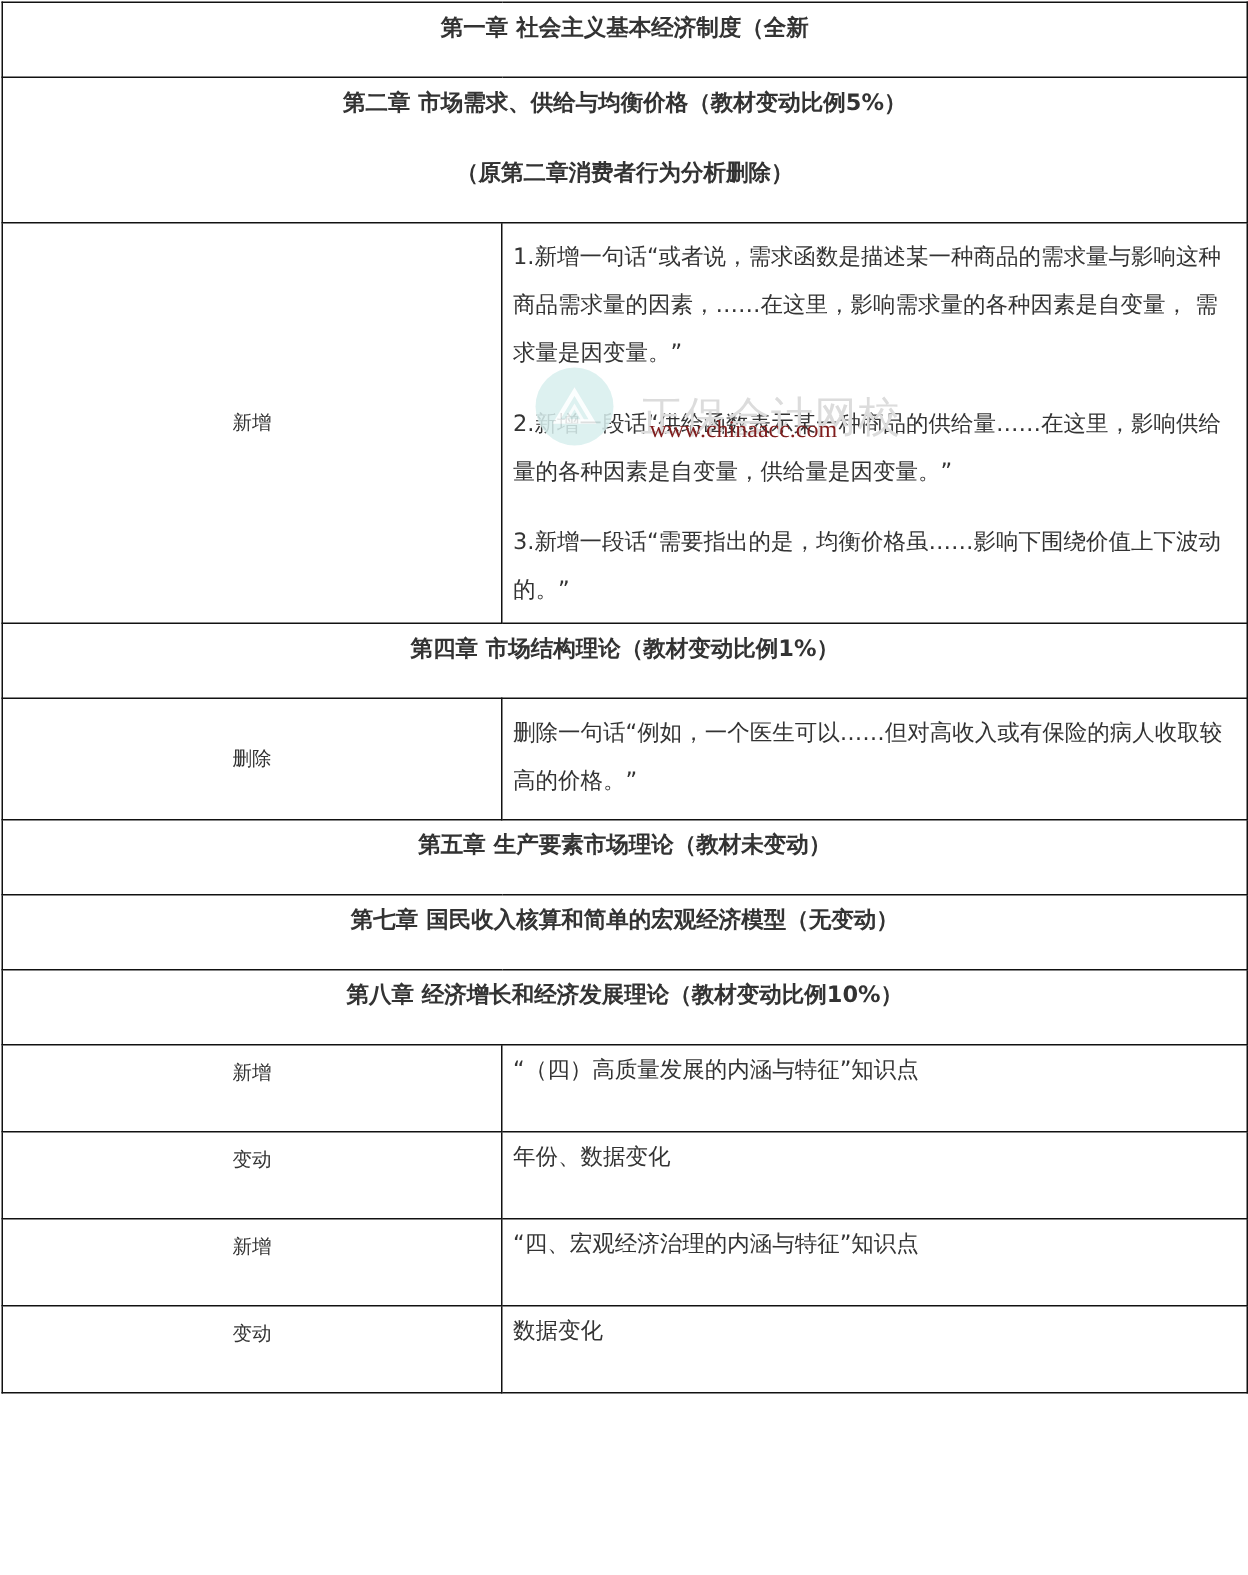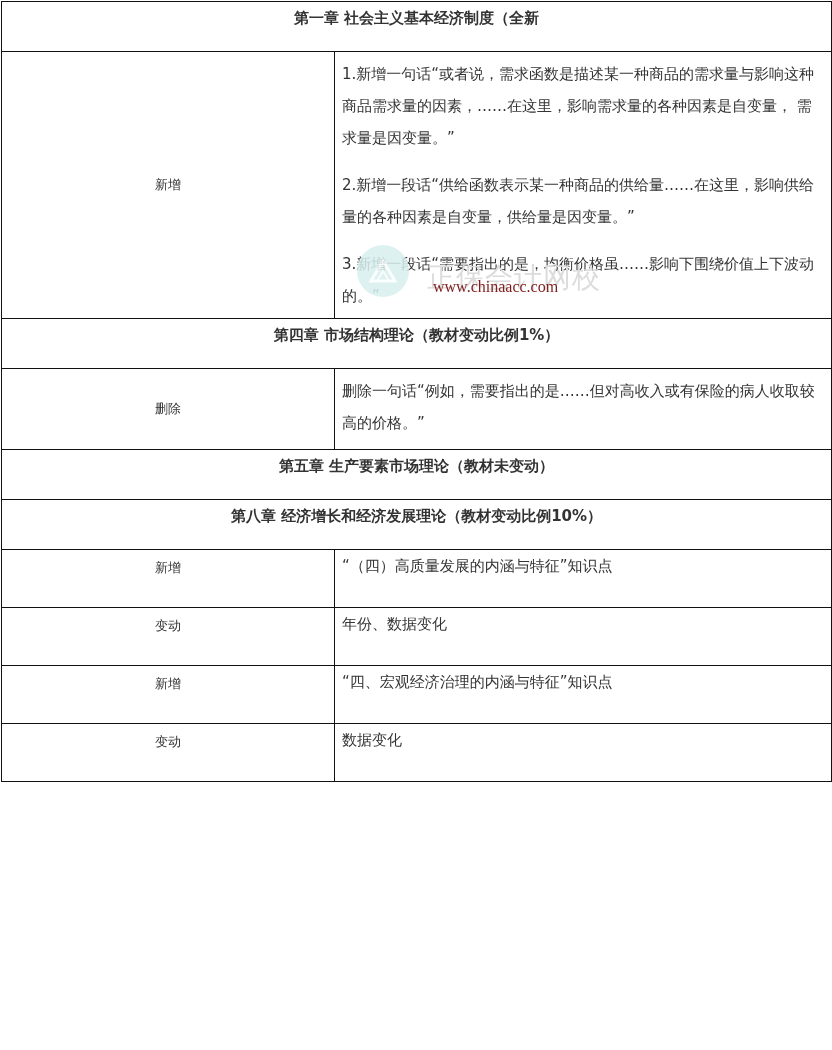--- a/index.html
+++ b/index.html
@@ -127,49 +127,60 @@
       <col class="c2">
     </colgroup>
   <tbody>
 
     <tr class="chapter-row">
       <td colspan="2" class="chapter-cell">
         <span class="line">第一章  社会主义基本经济制度（全新</span>
       </td>
     </tr>
 
+    <tr class="chapter-row">
+      <td colspan="2" class="chapter-cell two-line">
+        <span class="line first">第二章  市场需求、供给与均衡价格（教材变动比例5%）</span>
+        <span class="line second">（原第二章消费者行为分析删除）</span>
+      </td>
+    </tr>
     <tr class="detail-row">
       <td class="label-cell">新增</td>
       <td class="content-cell">
         <p class="para">1.新增一句话“或者说，需求函数是描述某一种商品的需求量与影响这种商品需求量的因素，……在这里，影响需求量的各种因素是自变量， 需求量是因变量。”</p>
         <p class="para">2.新增一段话“供给函数表示某一种商品的供给量……在这里，影响供给量的各种因素是自变量，供给量是因变量。”</p>
         <p class="para">3.新增一段话“需要指出的是，均衡价格虽……影响下围绕价值上下波动的。”</p>
       </td>
     </tr>
 
 
     <tr class="chapter-row">
       <td colspan="2" class="chapter-cell">
         <span class="line">第四章  市场结构理论（教材变动比例1%）</span>
       </td>
     </tr>
     <tr class="detail-row">
       <td class="label-cell">删除</td>
       <td class="content-cell" style="height:68px;">
-        <p class="para">删除一句话“例如，需要指出的是……但对高收入或有保险的病人收取较高的价格。”</p>
+        <p class="para">删除一句话“例如，一个医生可以……但对高收入或有保险的病人收取较高的价格。”</p>
       </td>
     </tr>
 
     <tr class="chapter-row">
       <td colspan="2" class="chapter-cell">
         <span class="line">第五章  生产要素市场理论（教材未变动）</span>
       </td>
     </tr>
 
 
+    <tr class="chapter-row">
+      <td colspan="2" class="chapter-cell">
+        <span class="line">第七章  国民收入核算和简单的宏观经济模型（无变动）</span>
+      </td>
+    </tr>
 
     <tr class="chapter-row">
       <td colspan="2" class="chapter-cell">
         <span class="line">第八章  经济增长和经济发展理论（教材变动比例10%）</span>
       </td>
     </tr>
     <tr class="detail-row short">
       <td class="label-cell">新增</td>
       <td class="content-cell">“（四）高质量发展的内涵与特征”知识点</td>
     </tr>

